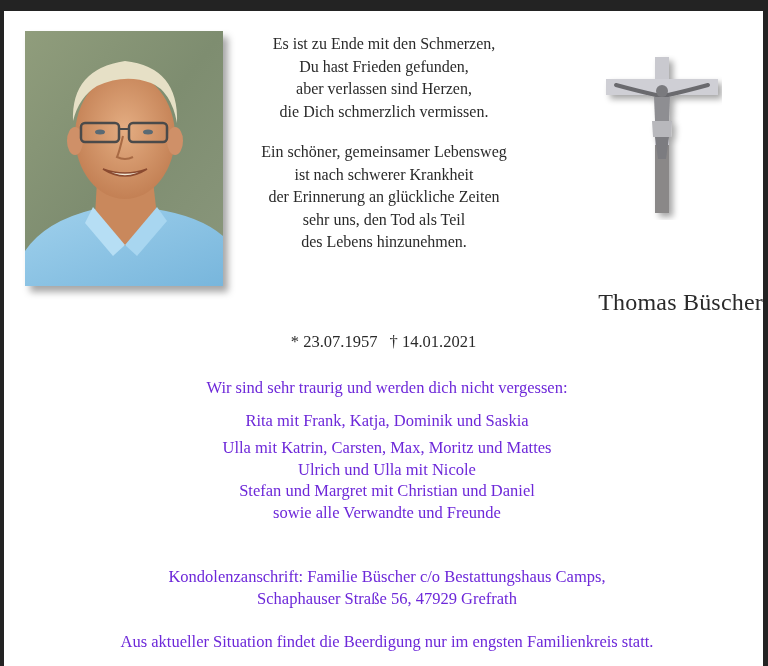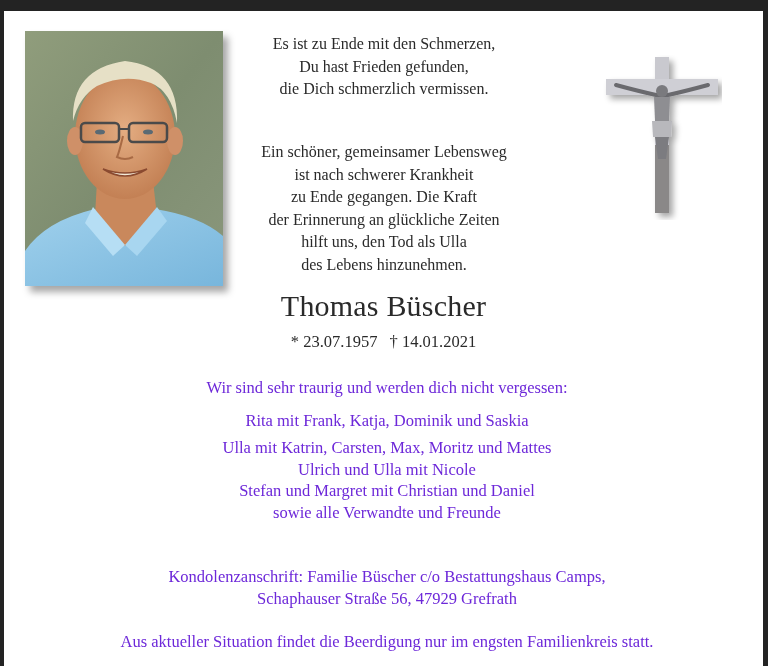--- a/index.html
+++ b/index.html
@@ -38,23 +38,23 @@
     .poem.p2 { top: 124px; margin-top: 6px; }
     .poem div { white-space: nowrap; }
     .crucifix {
       position: absolute;
       left: 598px; top: 44px;
       width: 120px; height: 165px;
     }
     .name {
       position: absolute;
       left: 0; width: 759px; top: 278px;
-      text-align: center;
-      font-family: "Liberation Serif", "DejaVu Serif", serif;
-      font-size: 30px;
+      text-align: right;
+      font-family: "Liberation Serif", "DejaVu Serif", serif;
+      font-size: 24px;
       color: #2a2a2a;
       letter-spacing: 0.2px;
     }
     .dates {
       position: absolute;
       left: 0; width: 759px; top: 321px;
       text-align: center;
       font-family: "Liberation Serif", "DejaVu Serif", serif;
       font-size: 16.5px;
       color: #2a2a2a;
@@ -123,29 +123,29 @@
 
       <path d="M98 105 Q94 122 92 126 Q100 130 108 126" fill="none" stroke="#a86a44" stroke-width="2"></path>
 
       <path d="M78 138 Q100 152 122 138 Q100 146 78 138 Z" fill="#f2ead8" stroke="#8a4a30" stroke-width="1.5"></path>
     </svg>
   </div>
 
   <div class="poem p1">
     <div>Es ist zu Ende mit den Schmerzen,</div>
     <div>Du hast Frieden gefunden,</div>
+    <div>aber verlassen sind Herzen,</div>
     <div>die Dich schmerzlich vermissen.</div>
   </div>
 
   <div class="poem p2">
     <div>Ein schöner, gemeinsamer Lebensweg</div>
     <div>ist nach schwerer Krankheit</div>
-    <div>zu Ende gegangen. Die Kraft</div>
     <div>der Erinnerung an glückliche Zeiten</div>
-    <div>hilft uns, den Tod als Ulla</div>
+    <div>sehr uns, den Tod als Teil</div>
     <div>des Lebens hinzunehmen.</div>
   </div>
 
   <div class="crucifix">
     <svg width="120" height="165" viewBox="0 0 120 165">
       <defs>
         <filter id="sh" x="-20%" y="-20%" width="150%" height="150%">
           <feGaussianBlur in="SourceAlpha" stdDeviation="3"></feGaussianBlur>
           <feOffset dx="4" dy="4" result="o"></feOffset>
           <feComponentTransfer>

